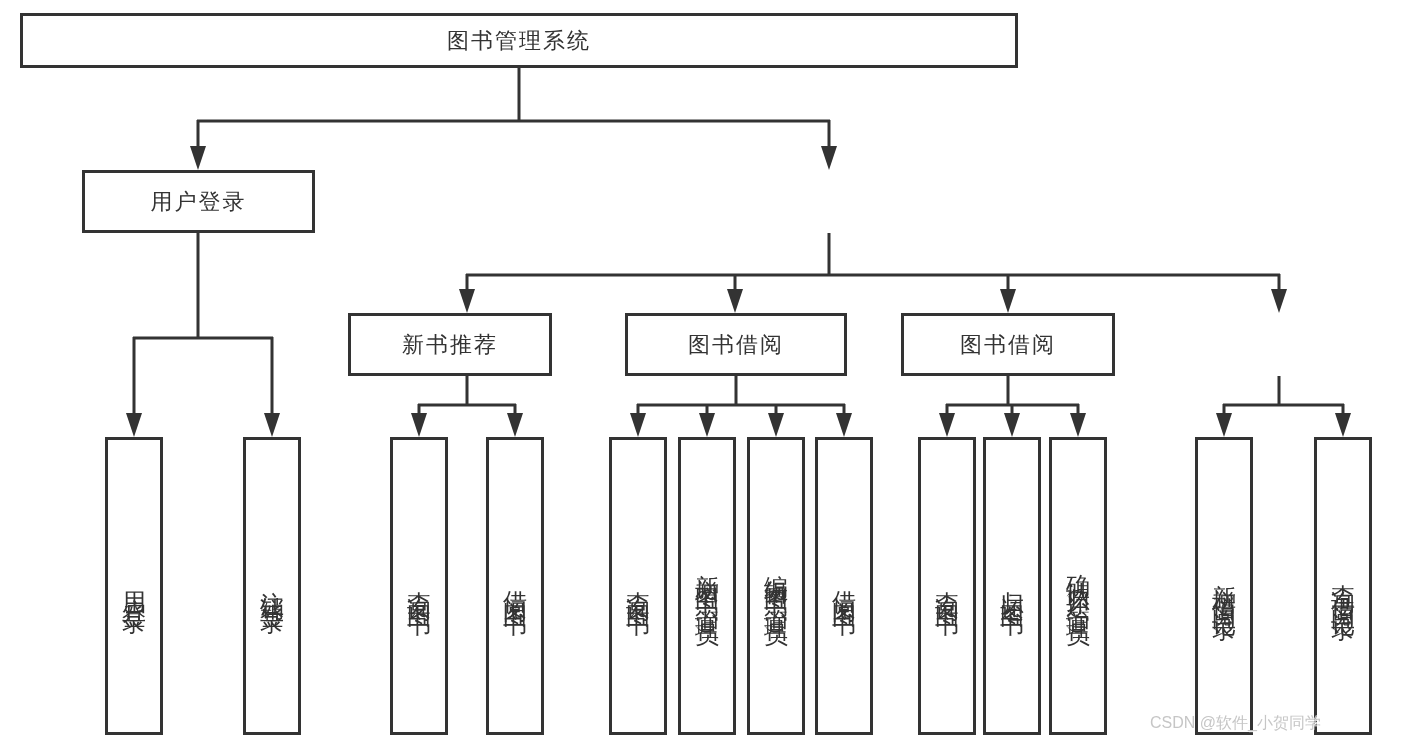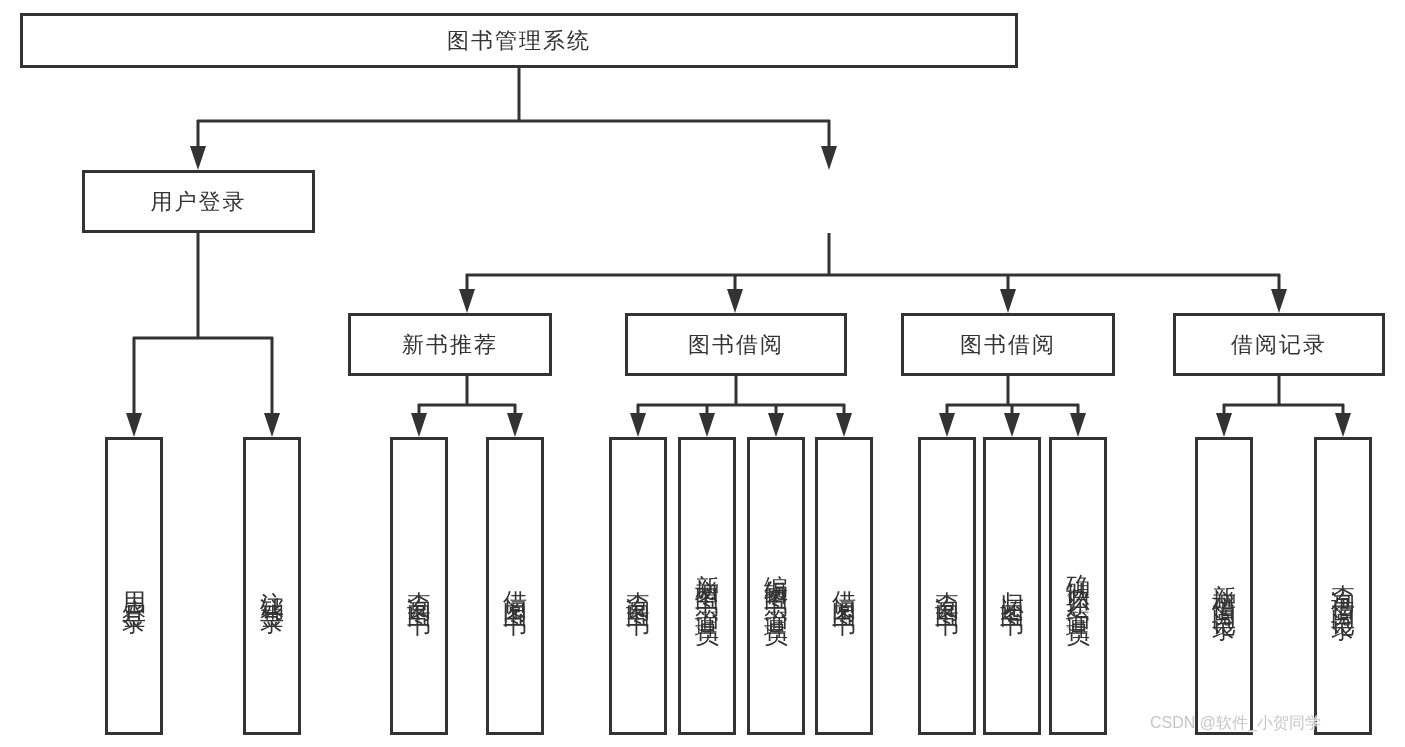--- a/index.html
+++ b/index.html
@@ -85,21 +85,20 @@
     </g>
   </svg>
 
   <div class="box h-box" style="left:20px;top:13px;width:998px;height:55px">图书管理系统</div>
 
   <div class="box h-box" style="left:82px;top:170px;width:233px;height:63px">用户登录</div>
 
   <div class="box h-box" style="left:348px;top:313px;width:204px;height:63px">新书推荐</div>
   <div class="box h-box" style="left:625px;top:313px;width:222px;height:63px">图书借阅</div>
   <div class="box h-box" style="left:901px;top:313px;width:214px;height:63px">图书借阅</div>
-  <div class="box h-box" style="left:1173px;top:313px;width:212px;height:63px">借阅记录</div>
 
   <div class="box v-box" style="left:105px;top:437px;width:58px;height:298px">用户登录</div>
   <div class="box v-box" style="left:243px;top:437px;width:58px;height:298px">注销登录</div>
 
   <div class="box v-box" style="left:390px;top:437px;width:58px;height:298px">查询图书</div>
   <div class="box v-box" style="left:486px;top:437px;width:58px;height:298px">借阅图书</div>
 
   <div class="box v-box" style="left:609px;top:437px;width:58px;height:298px">查询图书</div>
   <div class="box v-box" style="left:678px;top:437px;width:58px;height:298px">新增图书（管理员）</div>
   <div class="box v-box" style="left:747px;top:437px;width:58px;height:298px">编辑图书（管理员）</div>

